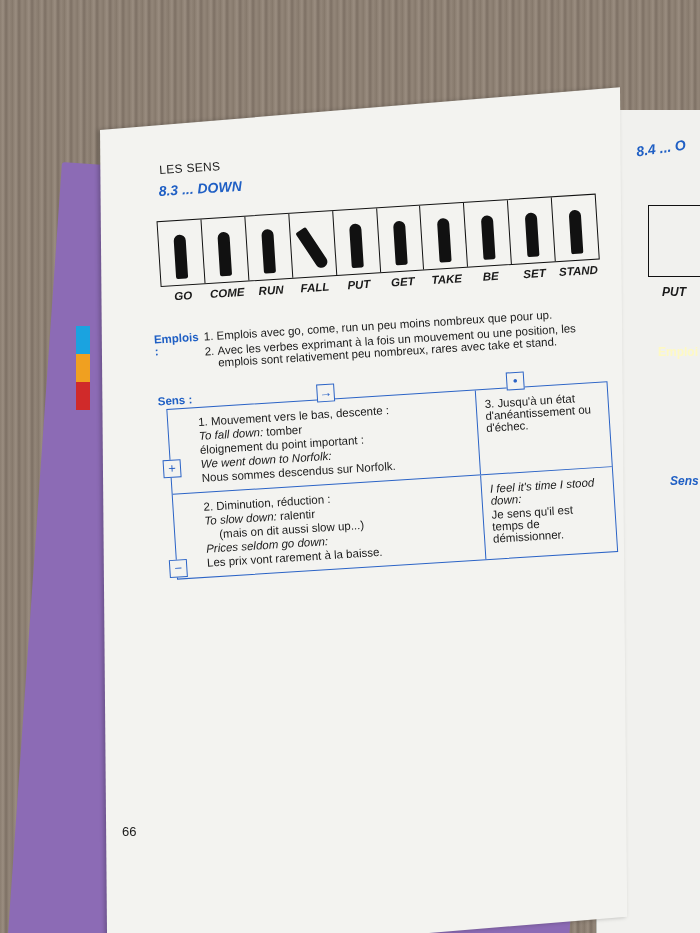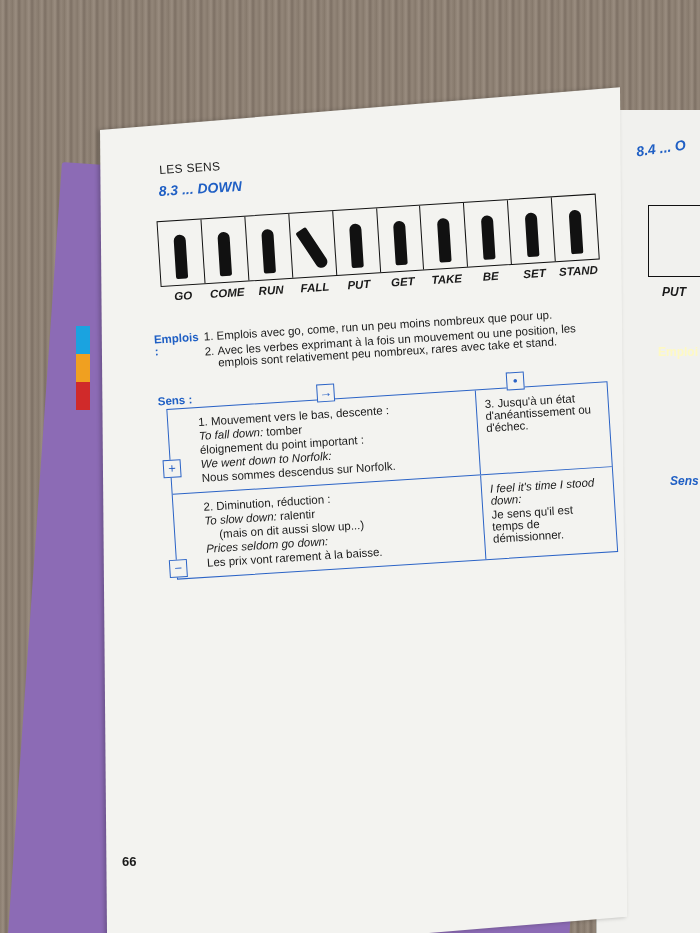--- a/index.html
+++ b/index.html
@@ -32,21 +32,21 @@
   .sens-lab{color:#1f5fc4;font-weight:bold;font-size:11.5px;margin:20px 0 0 0;}
   .box{margin:2px 0 0 8px;border:1.5px solid #2b63c6;position:relative;font-size:11.5px;}
   .row{display:flex;border-bottom:1.5px solid #2b63c6;}
   .row:last-child{border-bottom:none;}
   .lc{width:270px;border-right:1.5px solid #2b63c6;padding:6px 8px 6px 30px;}
   .rc{flex:1;padding:6px 8px;}
   .lc p,.rc p{margin:2px 0;}
   .i{font-style:italic;}
   .marker{position:absolute;width:16px;height:16px;border:1.5px solid #2b63c6;background:#f3f3f0;
     color:#2b63c6;font-size:13px;line-height:16px;text-align:center;}
-  .pagenum{position:absolute;left:122px;top:854px;font-size:13px;font-weight:bold;}
+  .pagenum{position:absolute;left:122px;top:824px;font-size:13px;}
   .p2title{position:absolute;left:636px;top:140px;color:#1f5fc4;font-weight:bold;font-style:italic;font-size:14px;transform:rotate(-8deg);}
   .p2fig{position:absolute;left:648px;top:205px;width:52px;height:70px;border:1.5px solid #111;}
   .p2put{position:absolute;left:662px;top:285px;font-style:italic;font-weight:bold;font-size:12px;}
   .p2emp{position:absolute;left:658px;top:345px;color:#fef9c3;font-weight:bold;font-size:12px;}
   .p2sens{position:absolute;left:670px;top:474px;color:#1f5fc4;font-weight:bold;font-size:12px;font-style:italic;}
 </style>
 </head>
 <body>
 
 <div class="cover"></div>

